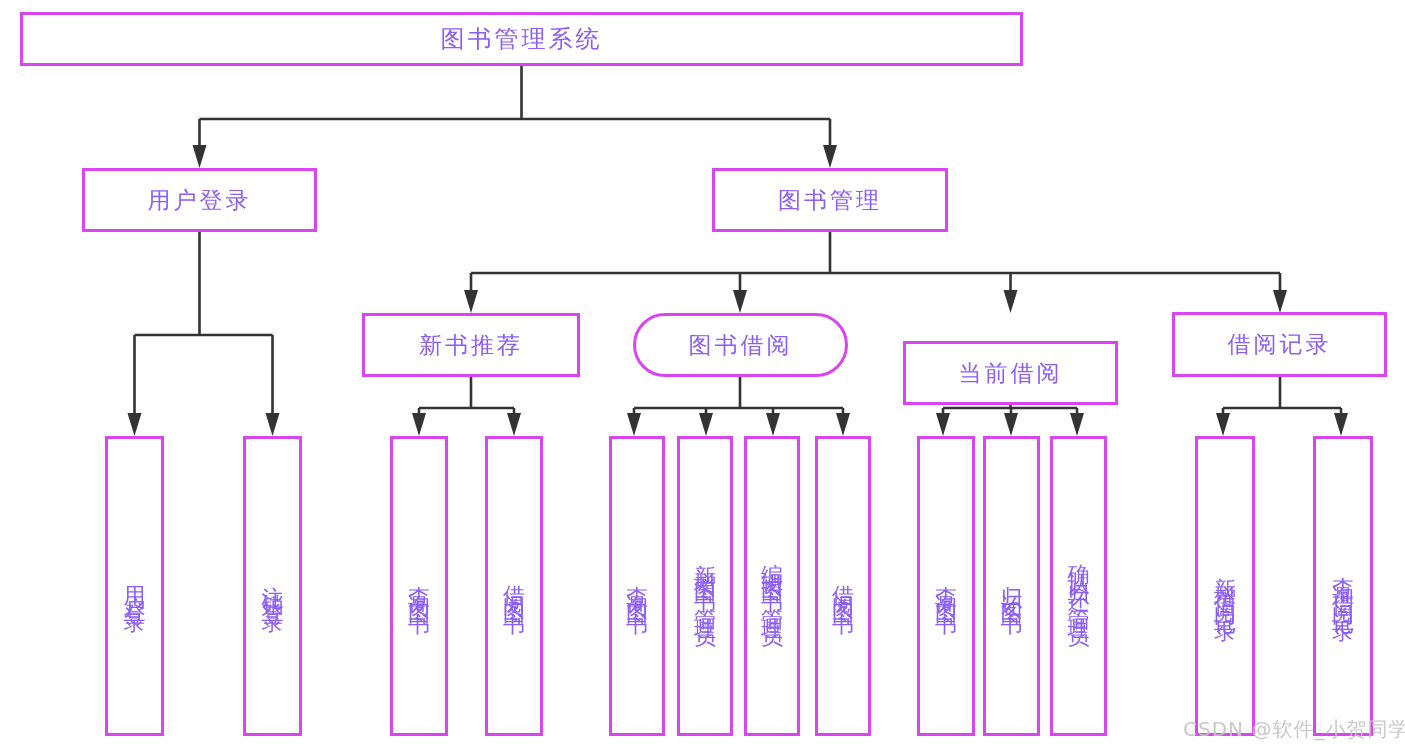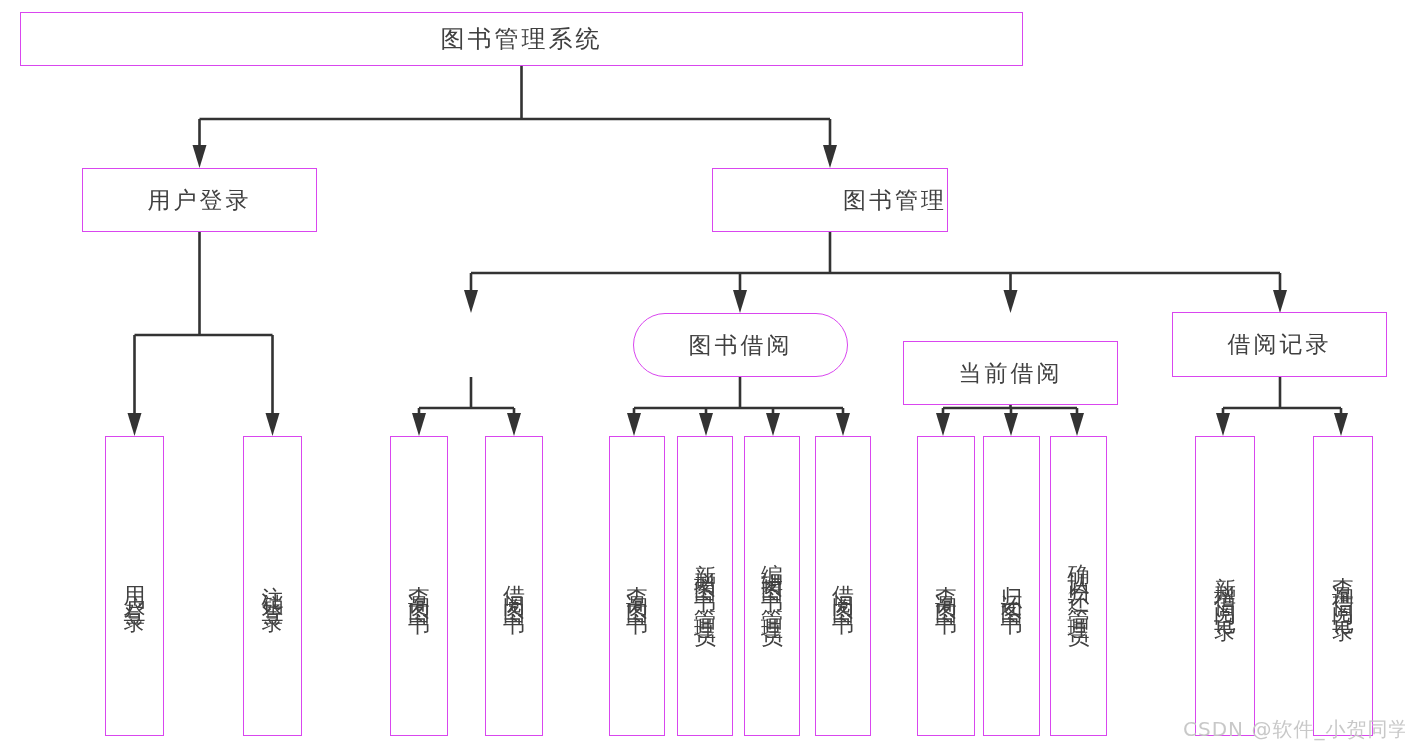--- a/index.html
+++ b/index.html
@@ -3,23 +3,23 @@
 <meta charset="utf-8">
 <style>
   html,body{margin:0;padding:0;background:#ffffff;}
   .stage{
     position:relative;width:1405px;height:747px;background:#ffffff;
     font-family:"DejaVu Sans","Liberation Sans",sans-serif;overflow:hidden;
   }
   .wires{position:absolute;left:0;top:0;}
   .box{
     position:absolute;box-sizing:border-box;
-    border:1px solid #d946ef;background:#ffffff;
+    border:3px solid #d946ef;background:#ffffff;
     display:flex;align-items:center;justify-content:center;
-    color:#404040;
+    color:#8b5cf6;
   }
   .hlabel{font-size:23px;letter-spacing:3px;white-space:nowrap;line-height:1;}
   .root .hlabel{font-size:24px;}
   .vlabel{
     writing-mode:vertical-rl;text-orientation:mixed;
     font-size:22px;letter-spacing:9px;line-height:1;white-space:nowrap;
   }
   .watermark{
     position:absolute;left:1183px;top:716px;z-index:5;
     font-size:20px;color:rgba(197,197,197,0.95);
@@ -78,24 +78,27 @@
     </g>
   </svg>
 
   <div class="box root" style="left:20px;top:12px;width:1003px;height:54px;">
     <span class="hlabel">图书管理系统</span>
   </div>
 
   <div class="box" style="left:82px;top:168px;width:235px;height:64px;">
     <span class="hlabel">用户登录</span>
   </div>
-  <div class="box" style="left:712px;top:168px;width:236px;height:64px;justify-content:flex-end;">
+  <div class="box" style="left:712px;top:168px;width:236px;height:64px;">
     <span class="hlabel">图书管理</span>
   </div>
 
+  <div class="box" style="left:362px;top:313px;width:218px;height:64px;">
+    <span class="hlabel">新书推荐</span>
+  </div>
   <div class="box" style="left:633px;top:313px;width:215px;height:64px;border-radius:32px;">
     <span class="hlabel">图书借阅</span>
   </div>
   <div class="box" style="left:903px;top:313px;width:215px;height:64px;margin-top:28px;">
     <span class="hlabel">当前借阅</span>
   </div>
   <div class="box" style="left:1172px;top:312px;width:215px;height:65px;">
     <span class="hlabel">借阅记录</span>
   </div>
 

